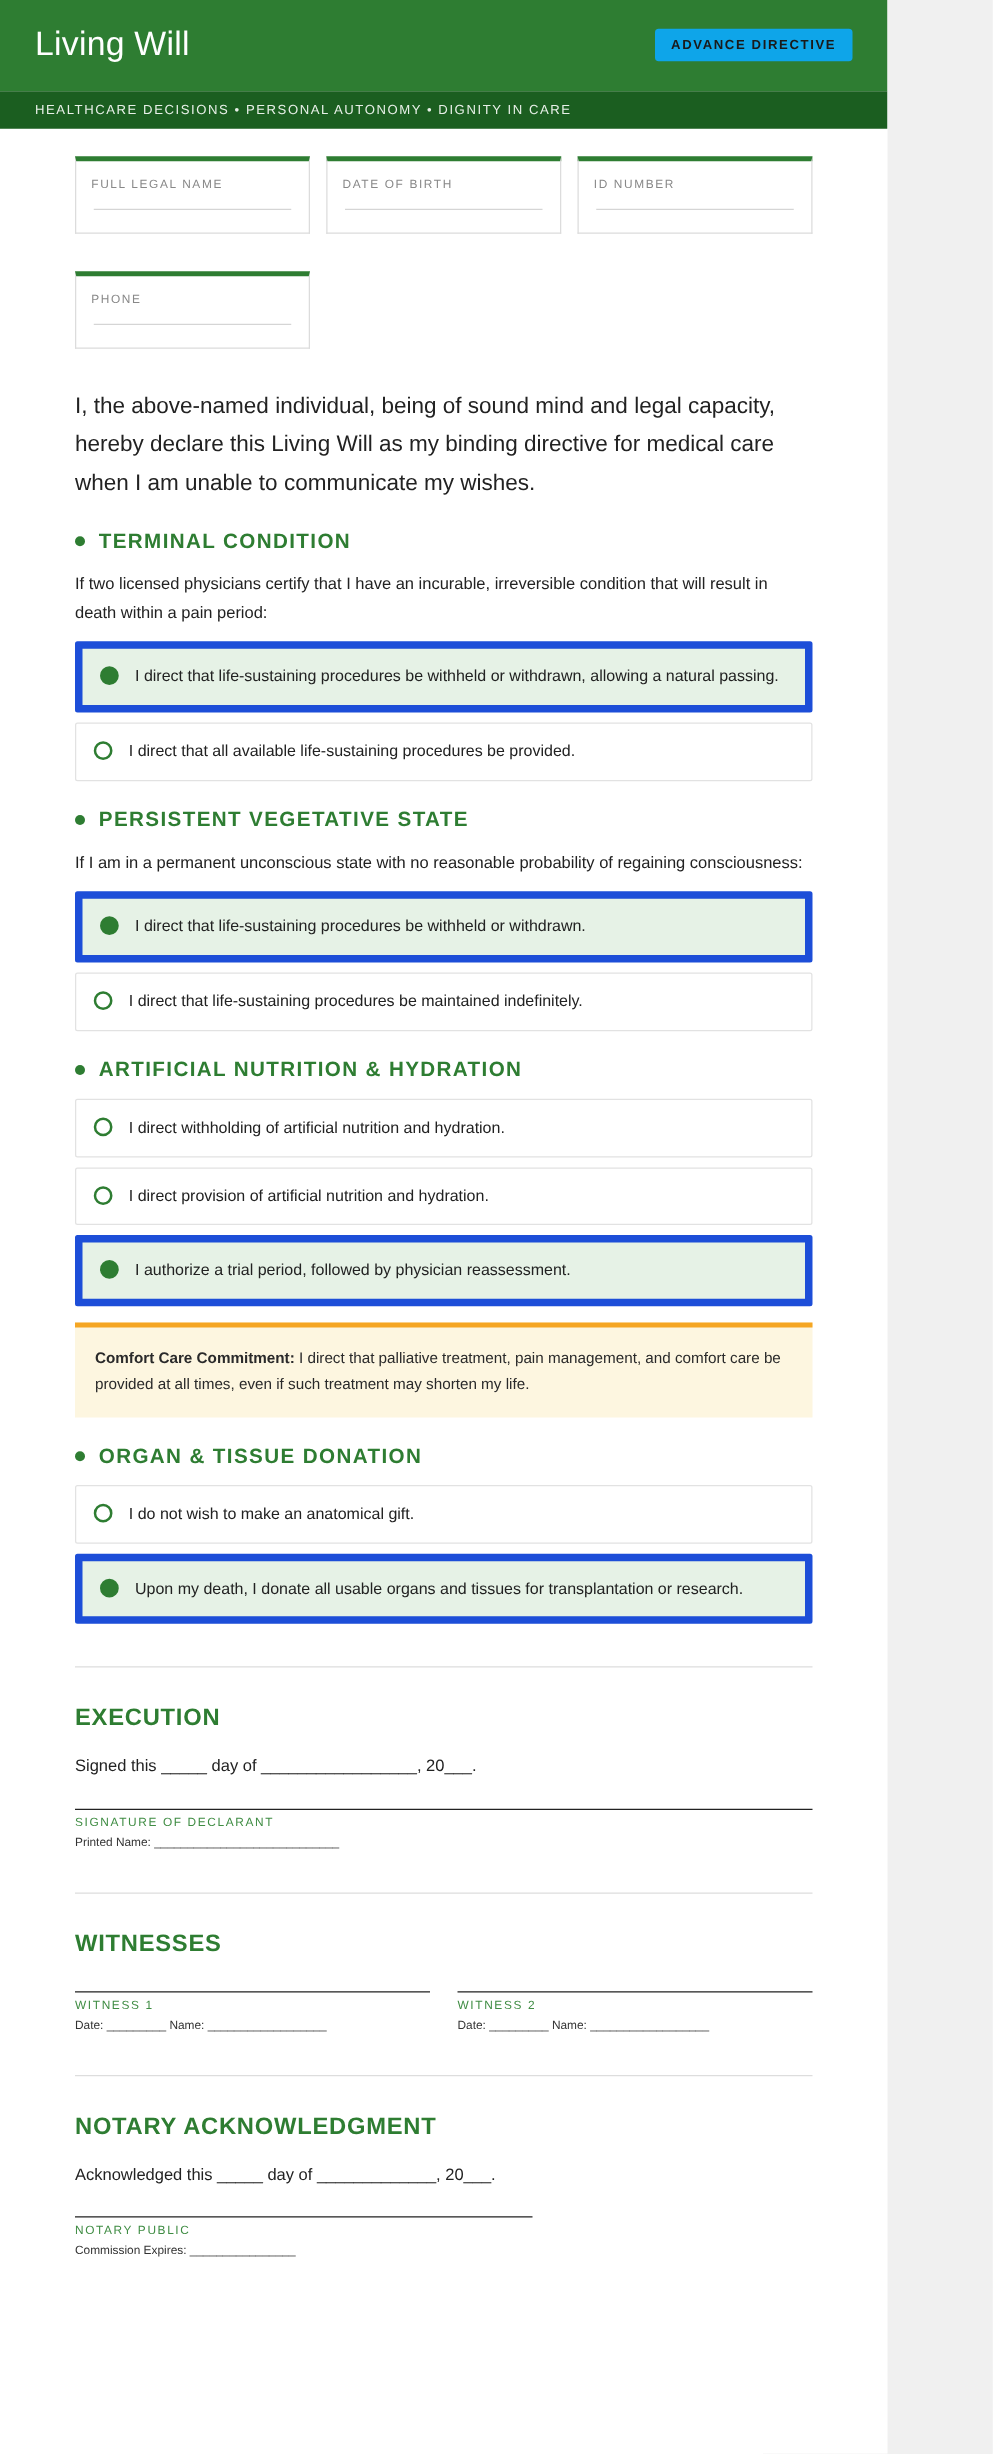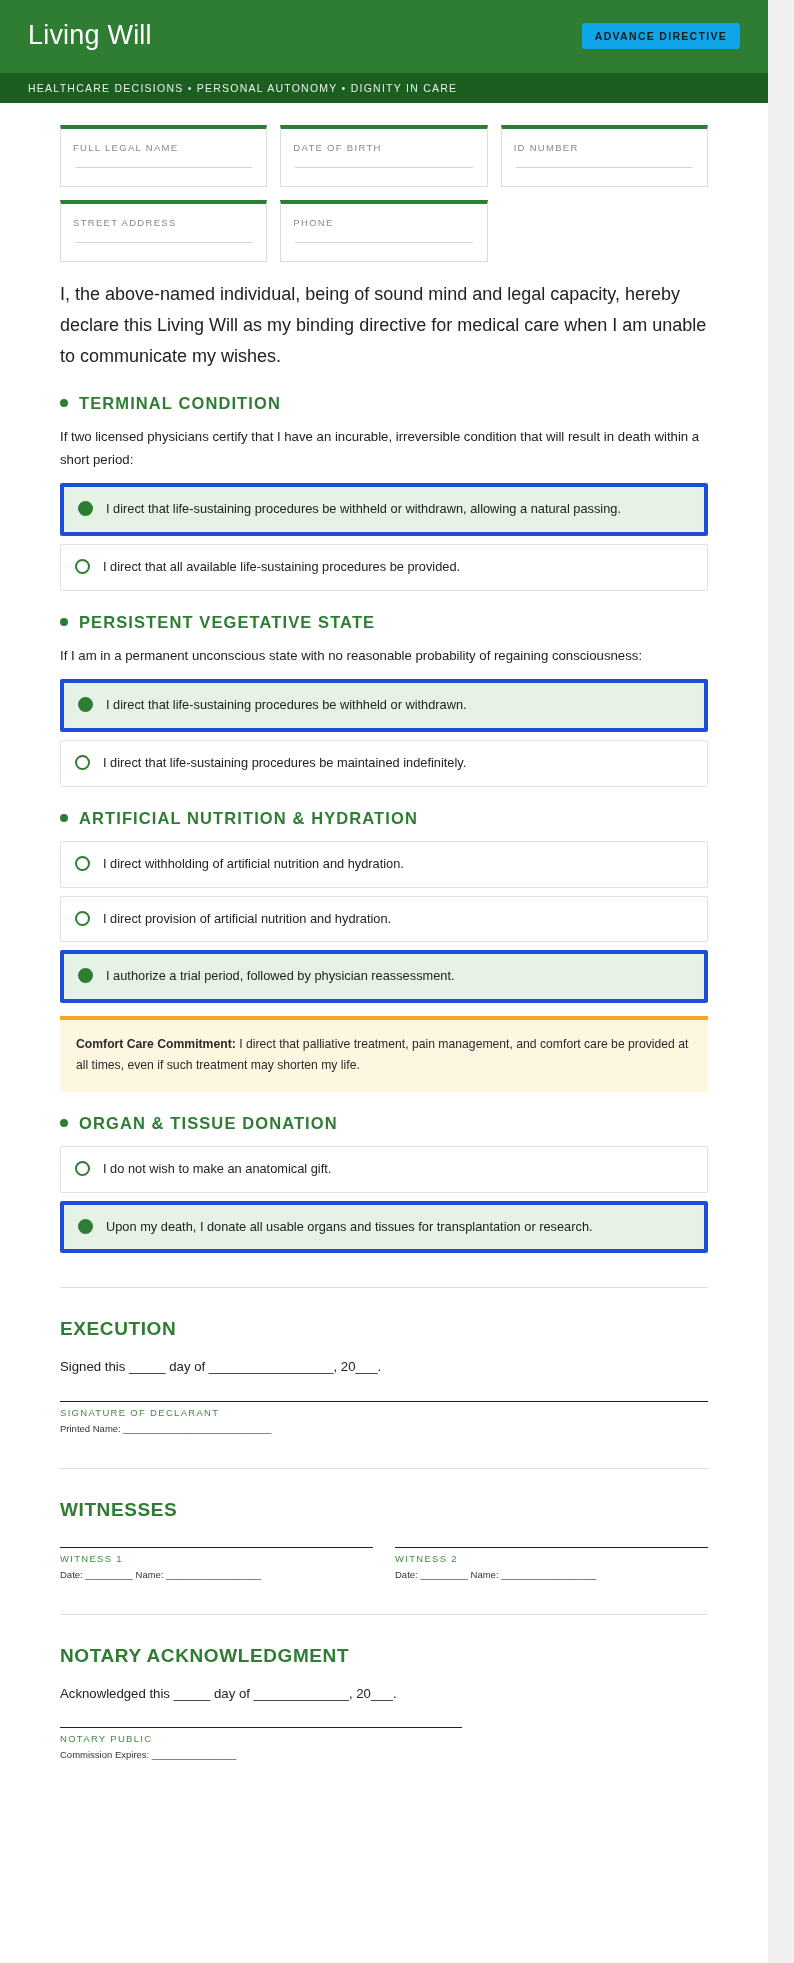--- a/index.html
+++ b/index.html
@@ -2,21 +2,21 @@
 <html><head>
 <meta charset="utf-8">
 <style>
   * { box-sizing: border-box; margin: 0; padding: 0; }
   html, body {
     width: 794px;
     background: #f0f0f0;
     font-family: "Liberation Sans", sans-serif;
   }
   .page {
-    width: 768px;
+    width: 710px;
     min-height: 1963px;
     background: #ffffff;
     position: relative;
     overflow: hidden;
   }
 
   
   .masthead {
     background: #2e7d32;
     padding: 20px 28px 22px 28px;
@@ -50,21 +50,21 @@
     padding: 9px 28px;
   }
 
   
   .content { padding: 22px 60px 0 60px; }
 
   .field-grid {
     display: grid;
     grid-template-columns: repeat(3, 1fr);
     gap: 13px;
-    margin-bottom: 13px;
+    margin-bottom: 30px;
   }
   .field-card {
     border: 1px solid #dcdcdc;
     border-top: 4px solid #2e7d32;
     background: #ffffff;
     padding: 13px 12px 10px 12px;
     min-height: 62px;
   }
   .field-label {
     font-size: 9.5px;
@@ -116,21 +116,21 @@
     align-items: flex-start;
     gap: 13px;
     border: 1px solid #e2e2e2;
     background: #ffffff;
     padding: 12px 14px 12px 14px;
     margin-bottom: 8px;
     border-radius: 2px;
   }
   .option.selected {
     background: #e6f2e6;
-    border: 4px solid #1d4ed8;
+    border: 6px solid #1d4ed8;
   }
   .radio {
     width: 15px; height: 15px;
     border: 2px solid #2e7d32;
     border-radius: 50%;
     flex: 0 0 auto;
     margin-top: 2px;
     background: #ffffff;
   }
   .option.selected .radio { background: #2e7d32; }
@@ -221,37 +221,33 @@
         <div class="field-rule"></div>
       </div>
       <div class="field-card">
         <span class="field-label">ID NUMBER</span>
         <div class="field-rule"></div>
       </div>
     </div>
 
     <div class="field-grid">
       <div class="field-card">
-        <span class="field-label">STREET ADDRESS</span>
-        <div class="field-rule"></div>
-      </div>
-      <div class="field-card">
         <span class="field-label">PHONE</span>
         <div class="field-rule"></div>
       </div>
     </div>
 
     <p class="declaration">I, the above-named individual, being of sound mind and legal capacity, hereby declare this Living Will as my binding directive for medical care when I am unable to communicate my wishes.</p>
 
     <div class="section">
       <div class="section-heading">
         <span class="bullet-dot"></span>
         <span>TERMINAL CONDITION</span>
       </div>
-      <p class="section-intro">If two licensed physicians certify that I have an incurable, irreversible condition that will result in death within a short period:</p>
+      <p class="section-intro">If two licensed physicians certify that I have an incurable, irreversible condition that will result in death within a pain period:</p>
       <div class="option selected">
         <span class="radio"></span>
         <span class="option-text">I direct that life-sustaining procedures be withheld or withdrawn, allowing a natural passing.</span>
       </div>
       <div class="option">
         <span class="radio"></span>
         <span class="option-text">I direct that all available life-sustaining procedures be provided.</span>
       </div>
     </div>
 

